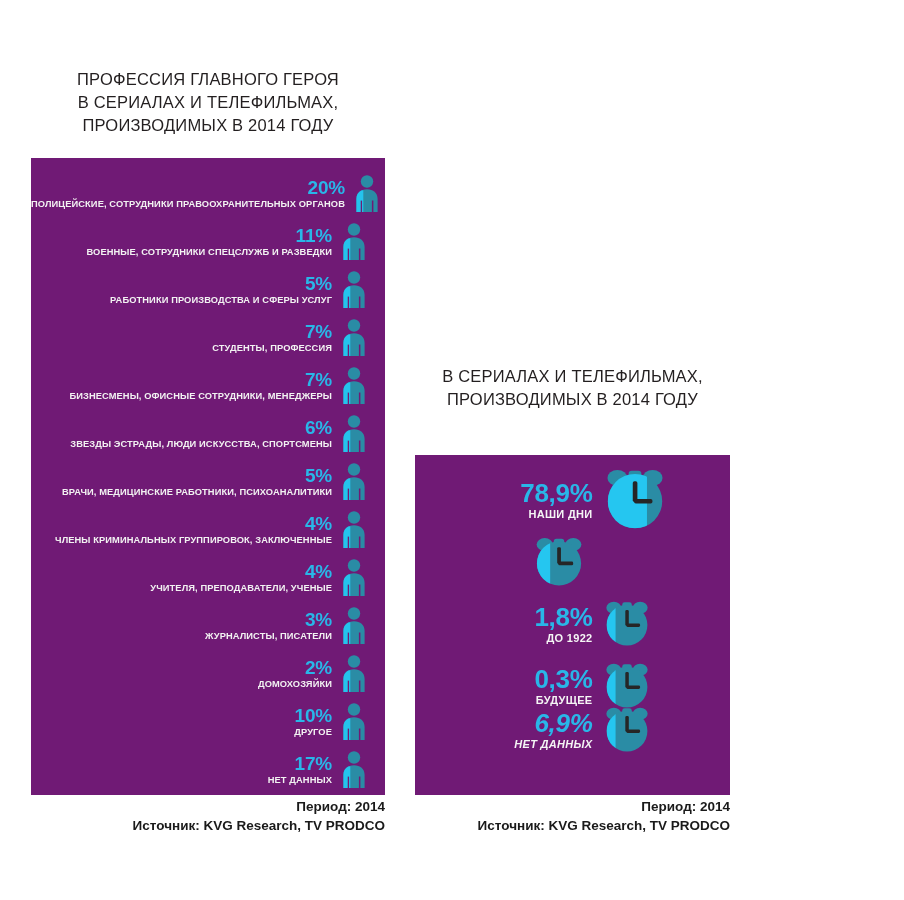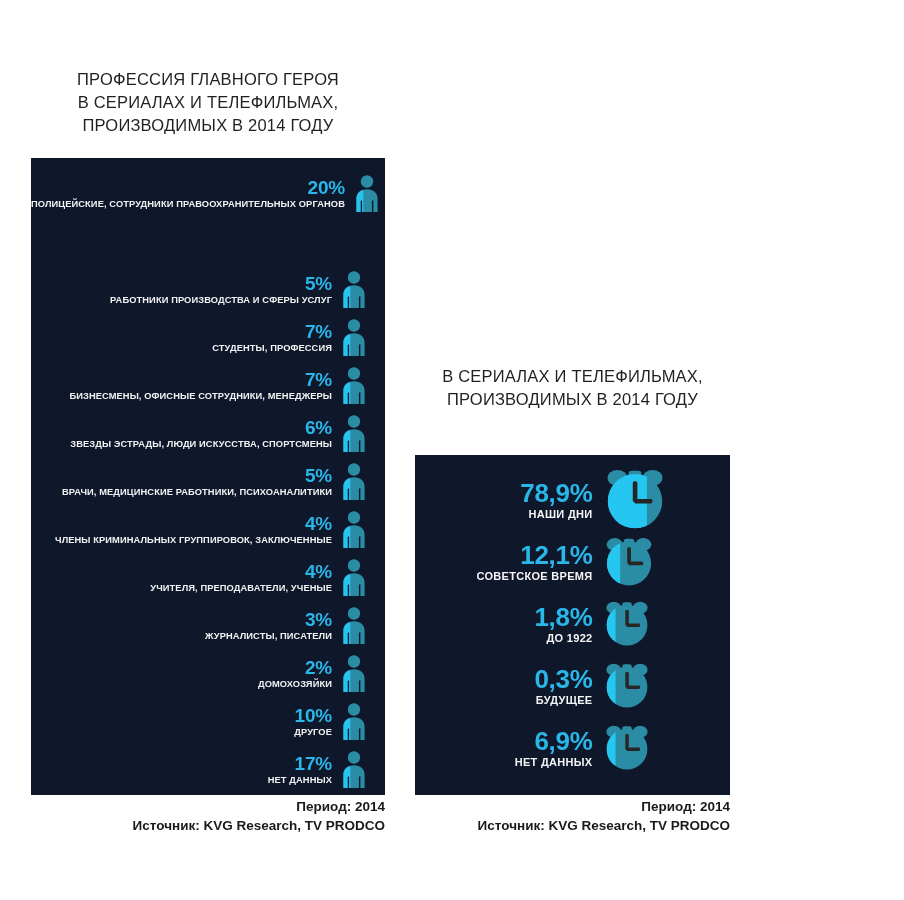--- a/index.html
+++ b/index.html
@@ -8,21 +8,21 @@
     background:#ffffff;
     font-family:"Liberation Sans", sans-serif;
     position:relative;
     overflow:hidden;
     -webkit-font-smoothing:antialiased;
   }
 
   
   .panel{
     position:absolute;
-    background:#0f172a;
+    background:#701a75;
   }
   .title{
     position:absolute;
     text-align:center;
     color:#231f20;
     font-size:16.5px;
     line-height:23px;
     letter-spacing:.2px;
     font-weight:400;
   }
@@ -125,20 +125,35 @@
   <div>ПРОФЕССИЯ ГЛАВНОГО ГЕРОЯ</div>
   <div>В СЕРИАЛАХ И ТЕЛЕФИЛЬМАХ,</div>
   <div>ПРОИЗВОДИМЫХ В 2014 ГОДУ</div>
 </div>
 
 <div class="panel" id="left-panel">
     <div class="prof-row" style="top: 12px;">
       <div class="prof-text">
         <div class="prof-pct">20%</div>
         <div class="prof-label">ПОЛИЦЕЙСКИЕ, СОТРУДНИКИ ПРАВООХРАНИТЕЛЬНЫХ ОРГАНОВ</div>
+      </div>
+      <div class="person-wrap">
+        <svg width="30" height="40" viewBox="0 0 30 40" aria-hidden="true">
+          <circle cx="15" cy="7.5" r="6.2" fill="#2a8ca5"></circle>
+          <path d="M15 15.2c-6.3 0-10.6 3.6-10.6 9.6V38h4.2V26.5h1.5V38h9.8V26.5h1.5V38h4.2V24.8c0-6-4.3-9.6-10.6-9.6z" fill="#2a8ca5"></path>
+          <path d="M9.2 16.6c-3 1.7-4.8 4.5-4.8 8.2V38h4.2V26.5h1.5V38h1.2V16.2z" fill="#25c6f0" opacity="0.95"></path>
+          <circle cx="15" cy="7.5" r="6.2" fill="none"></circle>
+          <path d="M11.3 2.4A6.2 6.2 0 0 0 9.2 9.9l3.3-1.6z" fill="#25c6f0" opacity="0.0"></path>
+        </svg>
+      </div>
+    </div>
+    <div class="prof-row" style="top: 60px;">
+      <div class="prof-text">
+        <div class="prof-pct">11%</div>
+        <div class="prof-label">ВОЕННЫЕ, СОТРУДНИКИ СПЕЦСЛУЖБ И РАЗВЕДКИ</div>
       </div>
       <div class="person-wrap">
         <svg width="30" height="40" viewBox="0 0 30 40" aria-hidden="true">
           <circle cx="15" cy="7.5" r="6.2" fill="#2a8ca5"></circle>
           <path d="M15 15.2c-6.3 0-10.6 3.6-10.6 9.6V38h4.2V26.5h1.5V38h9.8V26.5h1.5V38h4.2V24.8c0-6-4.3-9.6-10.6-9.6z" fill="#2a8ca5"></path>
           <path d="M9.2 16.6c-3 1.7-4.8 4.5-4.8 8.2V38h4.2V26.5h1.5V38h1.2V16.2z" fill="#25c6f0" opacity="0.95"></path>
           <circle cx="15" cy="7.5" r="6.2" fill="none"></circle>
           <path d="M11.3 2.4A6.2 6.2 0 0 0 9.2 9.9l3.3-1.6z" fill="#25c6f0" opacity="0.0"></path>
         </svg>
       </div>
@@ -339,24 +354,20 @@
           <circle cx="20" cy="22" r="17" fill="#2a8ca5"></circle>
           <g clip-path="url(#cp72-64)">
             <rect x="3" y="5" width="24.48" height="34" fill="#25c6f0"></rect>
           </g>
           <rect x="18.6" y="9.5" width="2.9" height="13" rx="1.1" fill="#262626"></rect>
           <rect x="19.4" y="20.6" width="11.5" height="2.9" rx="1.1" fill="#262626"></rect>
         </svg>
       </div>
     </div>
     <div class="time-row" style="top: 76px;">
-      <div class="time-text">
-        <div class="time-pct">12,1%</div>
-        <div class="time-label">СОВЕТСКОЕ ВРЕМЯ</div>
-      </div>
       <div class="clock-wrap">
         <svg width="52" height="56.160000000000004" viewBox="0 0 40 42" aria-hidden="true">
           <defs>
             <clipPath id="cp30-52">
               <circle cx="20" cy="22" r="17"></circle>
             </clipPath>
           </defs>
           <ellipse cx="9" cy="7.5" rx="6.2" ry="5" fill="#2a8ca5"></ellipse>
           <ellipse cx="31" cy="7.5" rx="6.2" ry="5" fill="#2a8ca5"></ellipse>
           <rect x="16" y="3" width="8" height="6" rx="2" fill="#2a8ca5"></rect>
@@ -410,21 +421,21 @@
           <rect x="16" y="3" width="8" height="6" rx="2" fill="#2a8ca5"></rect>
           <circle cx="20" cy="22" r="17" fill="#2a8ca5"></circle>
           <g clip-path="url(#cp22-48)">
             <rect x="3" y="5" width="7.48" height="34" fill="#25c6f0"></rect>
           </g>
           <rect x="18.6" y="9.5" width="2.9" height="13" rx="1.1" fill="#262626"></rect>
           <rect x="19.4" y="20.6" width="11.5" height="2.9" rx="1.1" fill="#262626"></rect>
         </svg>
       </div>
     </div>
-    <div class="time-row" style="top: 262px;">
+    <div class="time-row" style="top: 244px; font-style: italic;">
       <div class="time-text">
         <div class="time-pct">6,9%</div>
         <div class="time-label">НЕТ ДАННЫХ</div>
       </div>
       <div class="clock-wrap">
         <svg width="48" height="51.84" viewBox="0 0 40 42" aria-hidden="true">
           <defs>
             <clipPath id="cp22-48">
               <circle cx="20" cy="22" r="17"></circle>
             </clipPath>

